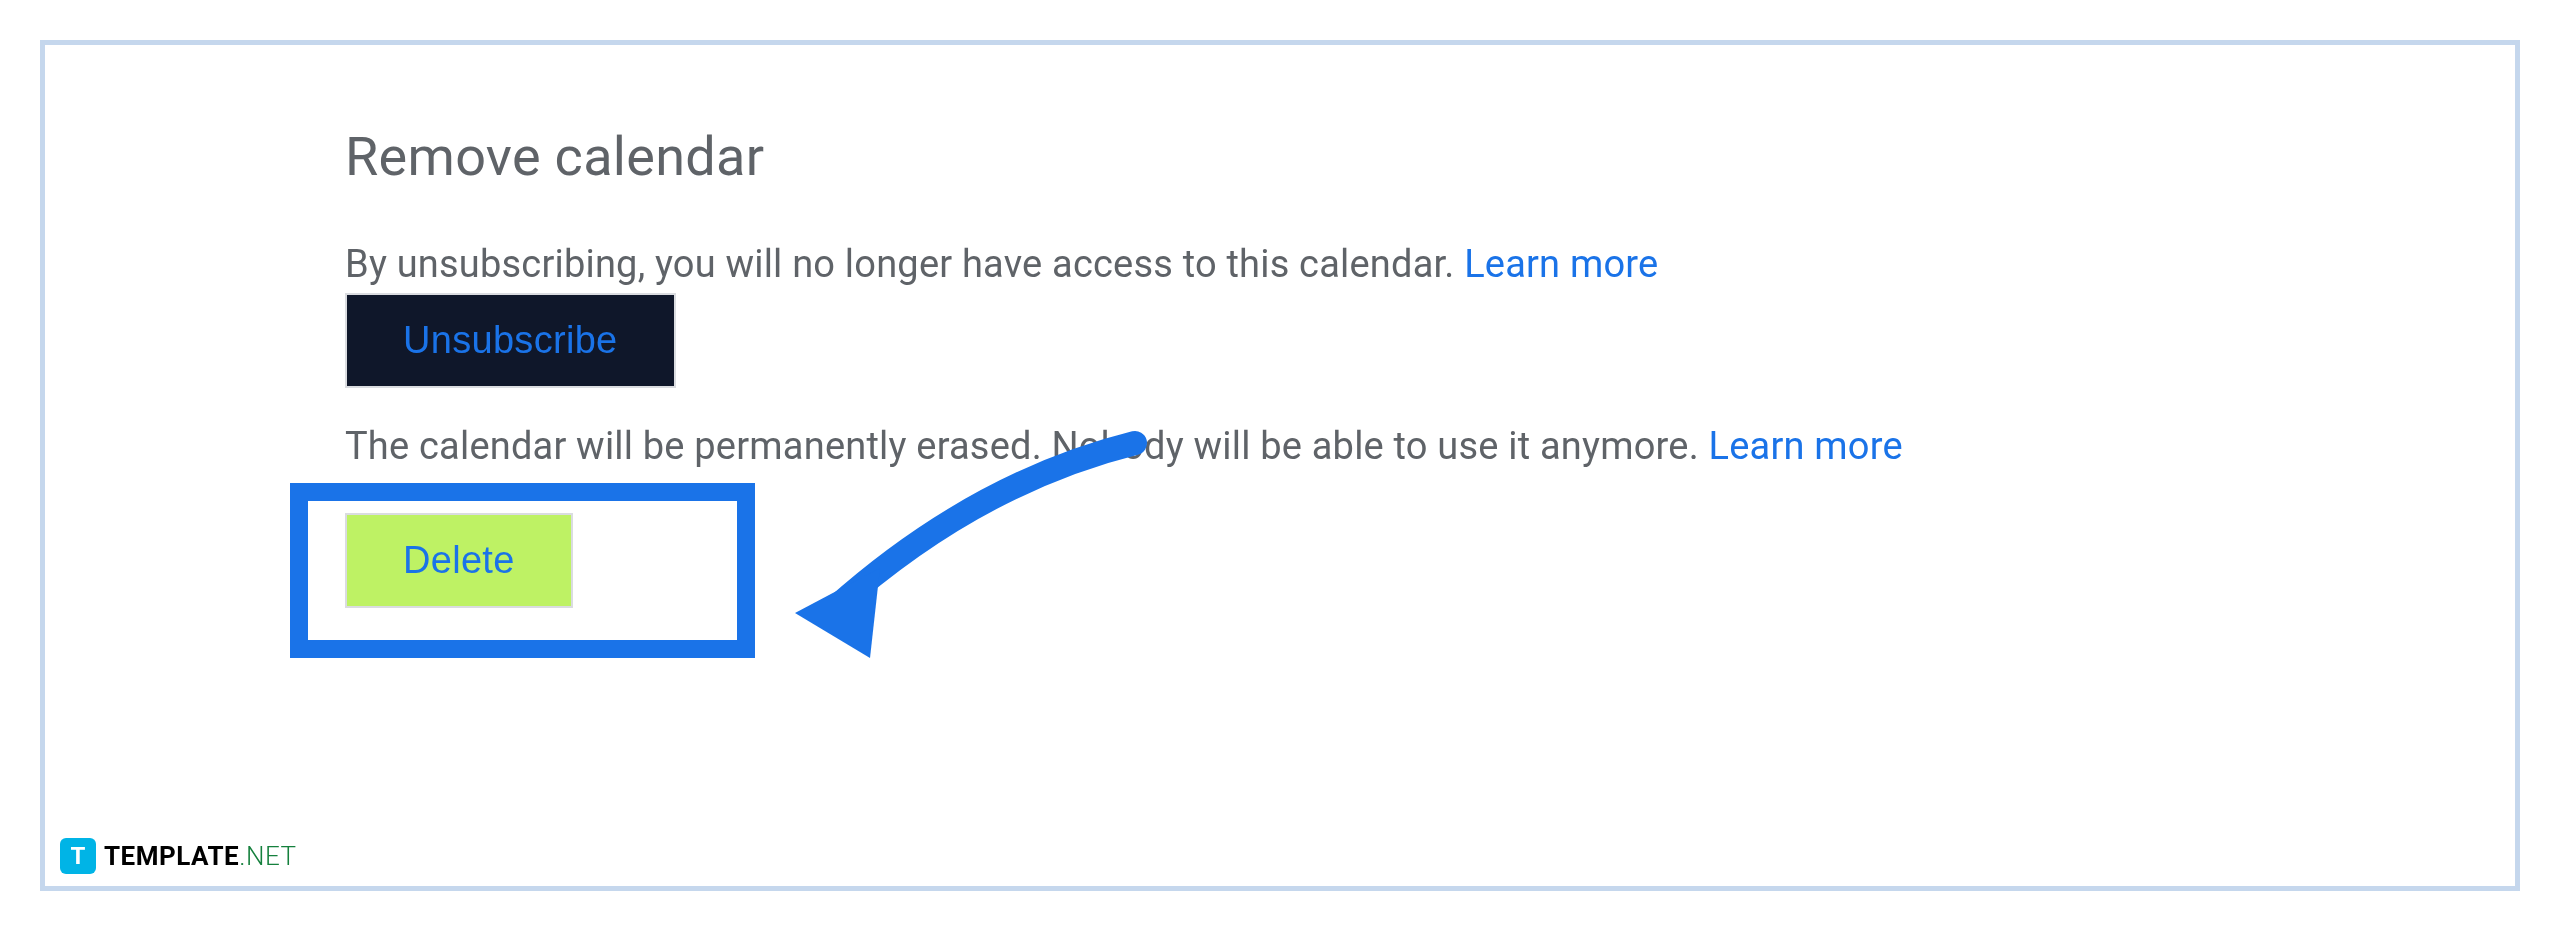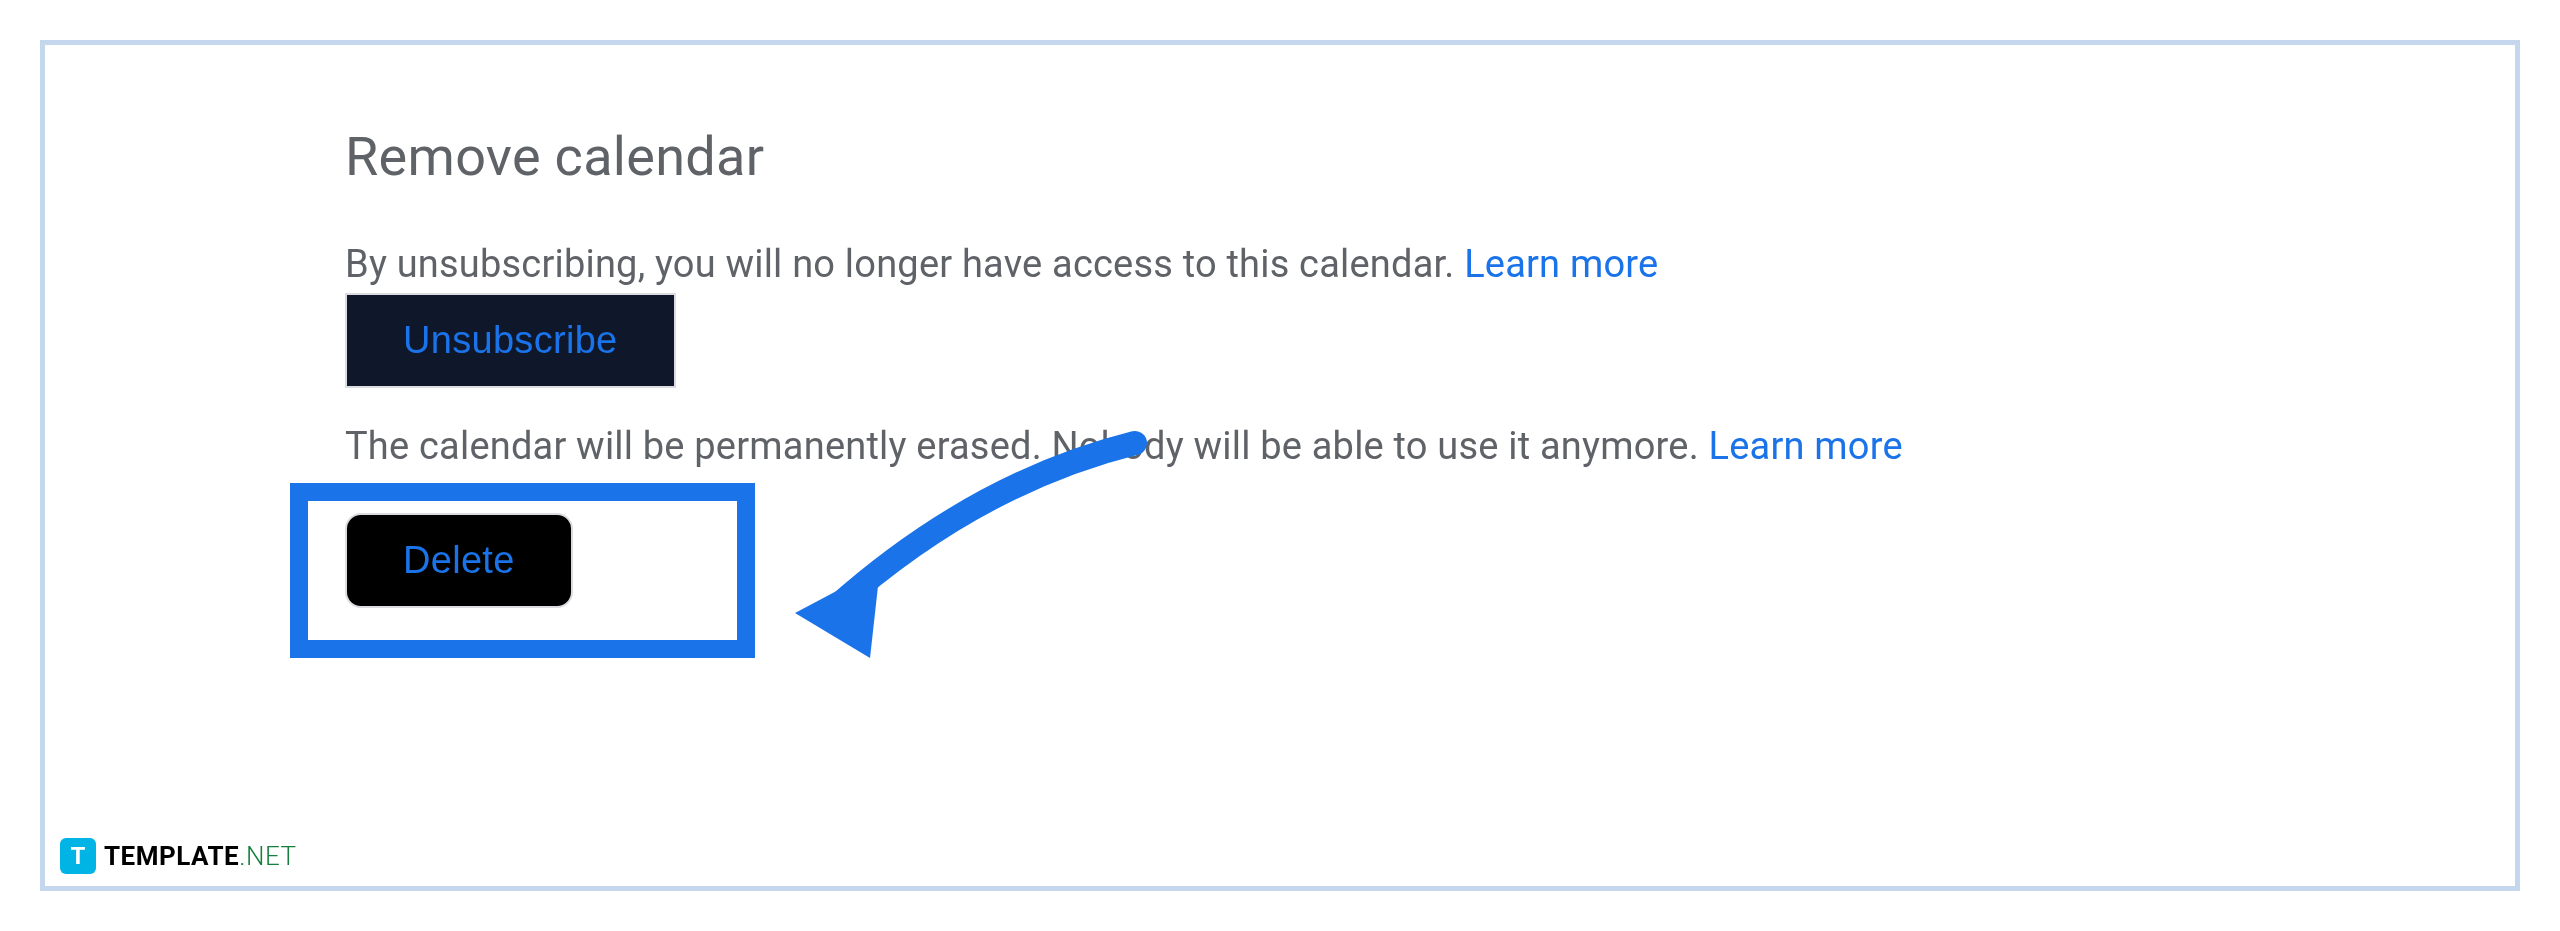--- a/index.html
+++ b/index.html
@@ -85,23 +85,23 @@
       top: -30px;
       left: -15px;
       width: 465px;
       height: 175px;
       border: 18px solid #1a73e8;
       pointer-events: none;
     }
     
     .delete-button-inner {
       display: inline-block;
-      background: #000000;
+      background: #bef264;
       border: 2px solid #dadce0;
-      border-radius: 16px;
+      border-radius: 0;
       padding: 24px 56px;
       font-size: 38px;
       font-weight: 500;
       color: #1a73e8;
       cursor: pointer;
       margin-left: 40px;
       margin-top: 0px;
       letter-spacing: 0.3px;
     }
     

